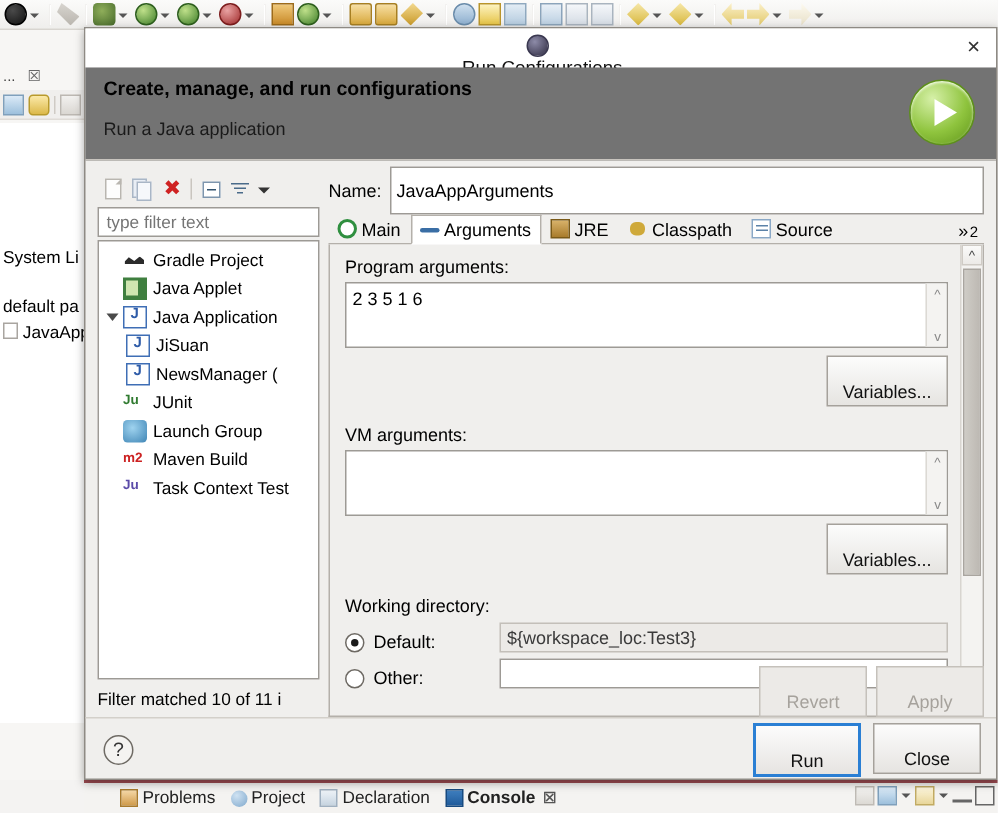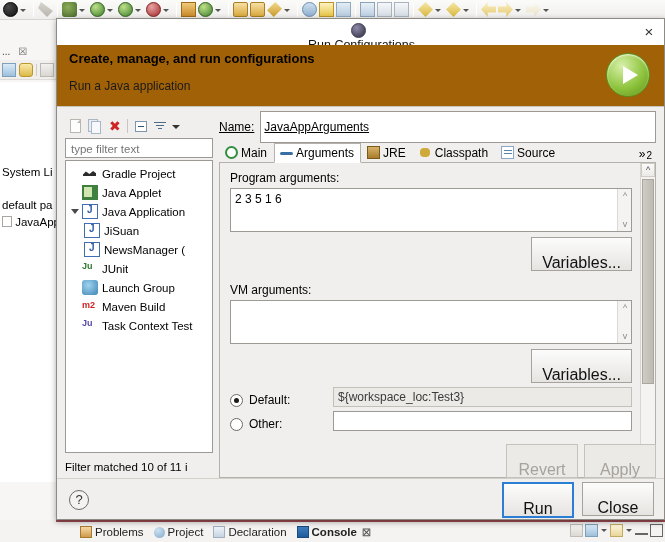--- a/index.html
+++ b/index.html
@@ -117,21 +117,21 @@
     border: 1px solid #3a3850; margin-right: 6px; flex: none;
   }
   #dlg-title-text { font-size: 12.5px; color: #111; }
   #dlg-close {
     position: absolute; right: 4px; top: 3px;
     width: 22px; height: 20px; line-height: 20px;
     text-align: center; font-size: 15px; color: #333;
     cursor: default;
   }
   #dlg-header {
-    height: 62px; background: #a16207;
+    height: 62px; background: #737373;
     border-bottom: 1px solid #c8c4be;
     position: relative; padding: 6px 12px 0 12px;
   }
   #dlg-header-title { font-size: 13px; font-weight: bold; color: #000; }
   #dlg-header-sub { font-size: 12px; color: #1a1a1a; margin-top: 13px; }
   #dlg-header-icon {
     position: absolute; right: 14px; top: 8px;
     width: 44px; height: 44px; border-radius: 50%;
     background: radial-gradient(circle at 35% 28%, #d6f0a8, #8fc43e 55%, #5e9318 100%);
     border: 1px solid #5d8f1c;
@@ -278,21 +278,21 @@
     font-size: 9px; color: #5a4aa8; font-weight: bold;
   }
   #tree-status {
     margin-top: 3px; height: 22px; line-height: 22px;
     font-size: 11.5px; white-space: nowrap; overflow: hidden;
   }
 
   
   #cfg-col { flex: 1; display: flex; flex-direction: column; min-width: 0; }
   #name-row {
-    display: flex; align-items: center; height: 22px; gap: 6px; text-decoration: underline;
+    display: flex; align-items: center; height: 22px; gap: 6px;
   }
   #name-label { font-size: 12px; flex: none; }
   #name-input {
     flex: 1; height: 32px; background: #fff;
     border: 1px solid #9d9a95; padding: 0 3px;
     font-family: "Liberation Sans", sans-serif; font-size: 12px;
     outline: none; color: #000;
   }
   #tabstrip {
     display: flex; align-items: flex-end; height: 21px;
@@ -372,21 +372,21 @@
     position: absolute; left: 3px; width: 8px; height: 8px;
     font-size: 9px; color: #8a8a8a; line-height: 8px; text-align: center;
   }
   .ta-scroll .up { top: 3px; }
   .ta-scroll .dn { bottom: 3px; }
   .btn-row { display: flex; justify-content: flex-end; margin-top: 5px; }
   .btn {
     min-width: 72px; height: 24px; padding: 16px 10px;
     background: linear-gradient(#fcfcfc, #e6e4e1);
     border: 1px solid #a5a19b;
-    font-family: "Liberation Sans", sans-serif; font-size: 16px;
+    font-family: "Liberation Sans", sans-serif; font-size: 12px;
     color: #111; cursor: default;
   }
   .btn.disabled { color: #a6a29c; background: #eceae7; border-color: #c5c1bb; }
   .btn.default { border: 2px solid #2a7fd4; }
   #wd-label { margin-top: 14px; }
   .radio-row { display: flex; align-items: flex-end; gap: 6px; margin-top: 4px; }
   .radio {
     width: 13px; height: 13px; border-radius: 50%;
     border: 1px solid #6e6a64; background: #fff;
     position: relative; flex: none;
@@ -704,20 +704,21 @@
             <textarea style=""></textarea>
             <div class="ta-scroll">
               <span class="up">^</span>
               <span class="dn">v</span>
             </div>
           </div>
           <div class="btn-row">
             <button class="btn">Variables...</button>
           </div>
 
+          <div class="field-label" id="wd-label">Working directory:</div>
           <div class="radio-row">
             <span class="radio checked"></span>
             <span class="radio-label">Default:</span>
             <span class="ro-field">${workspace_loc:Test3}</span>
           </div>
           <div class="radio-row">
             <span class="radio"></span>
             <span class="radio-label">Other:</span>
             <span class="ro-field" style="background:#fff;border-color:#9d9a95"></span>
           </div>

